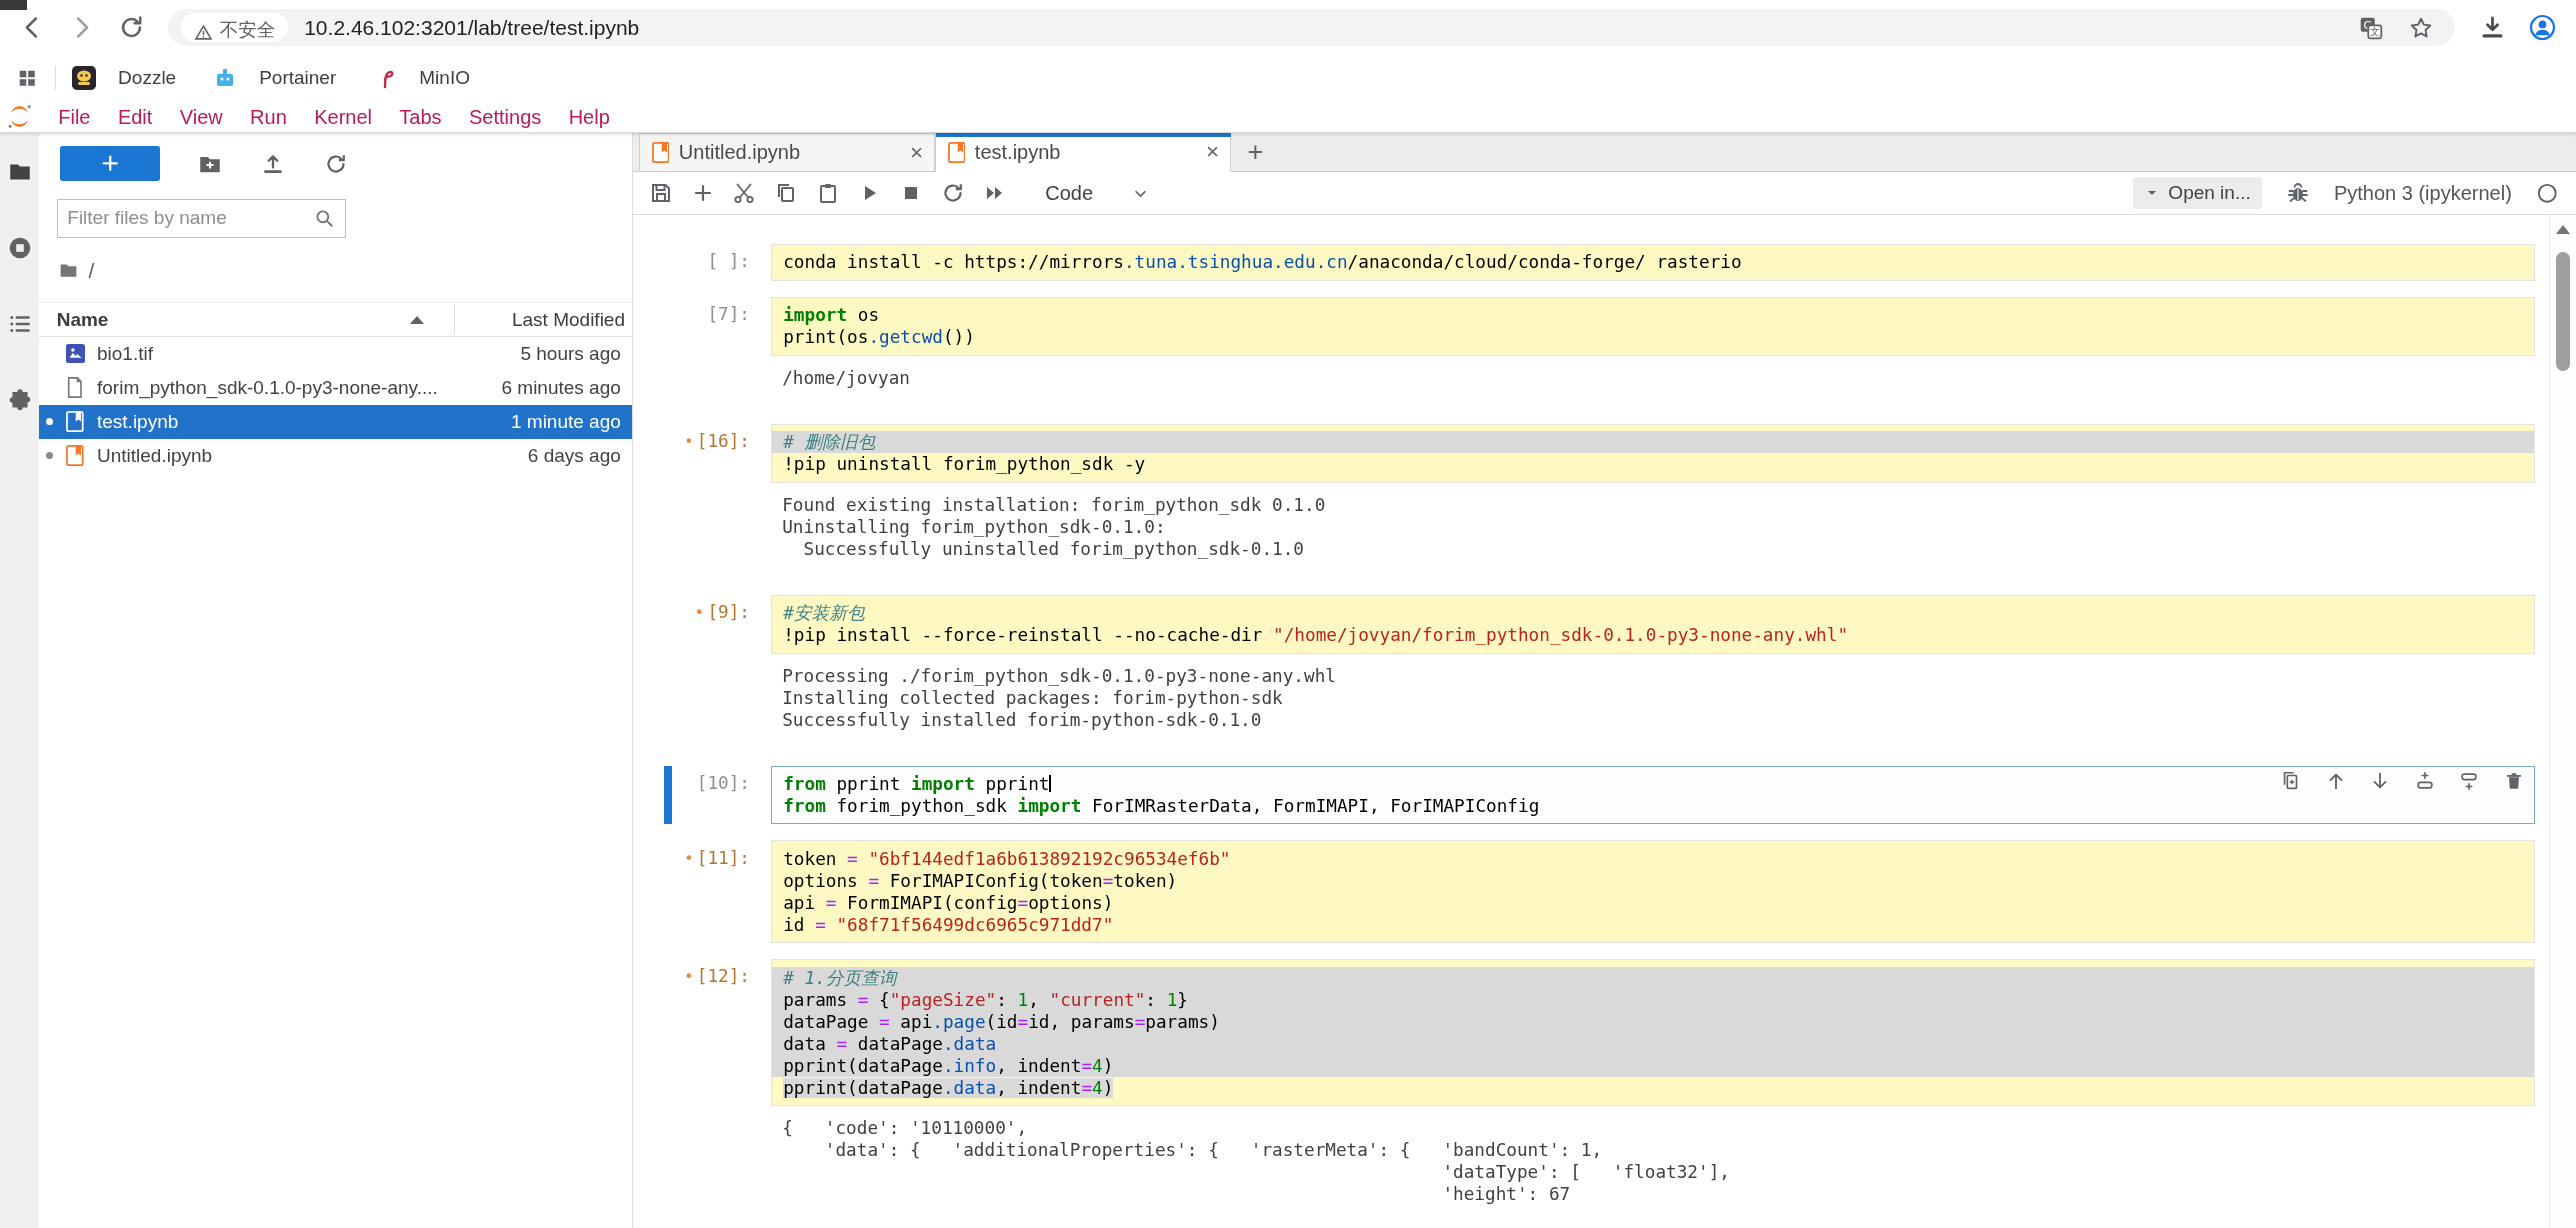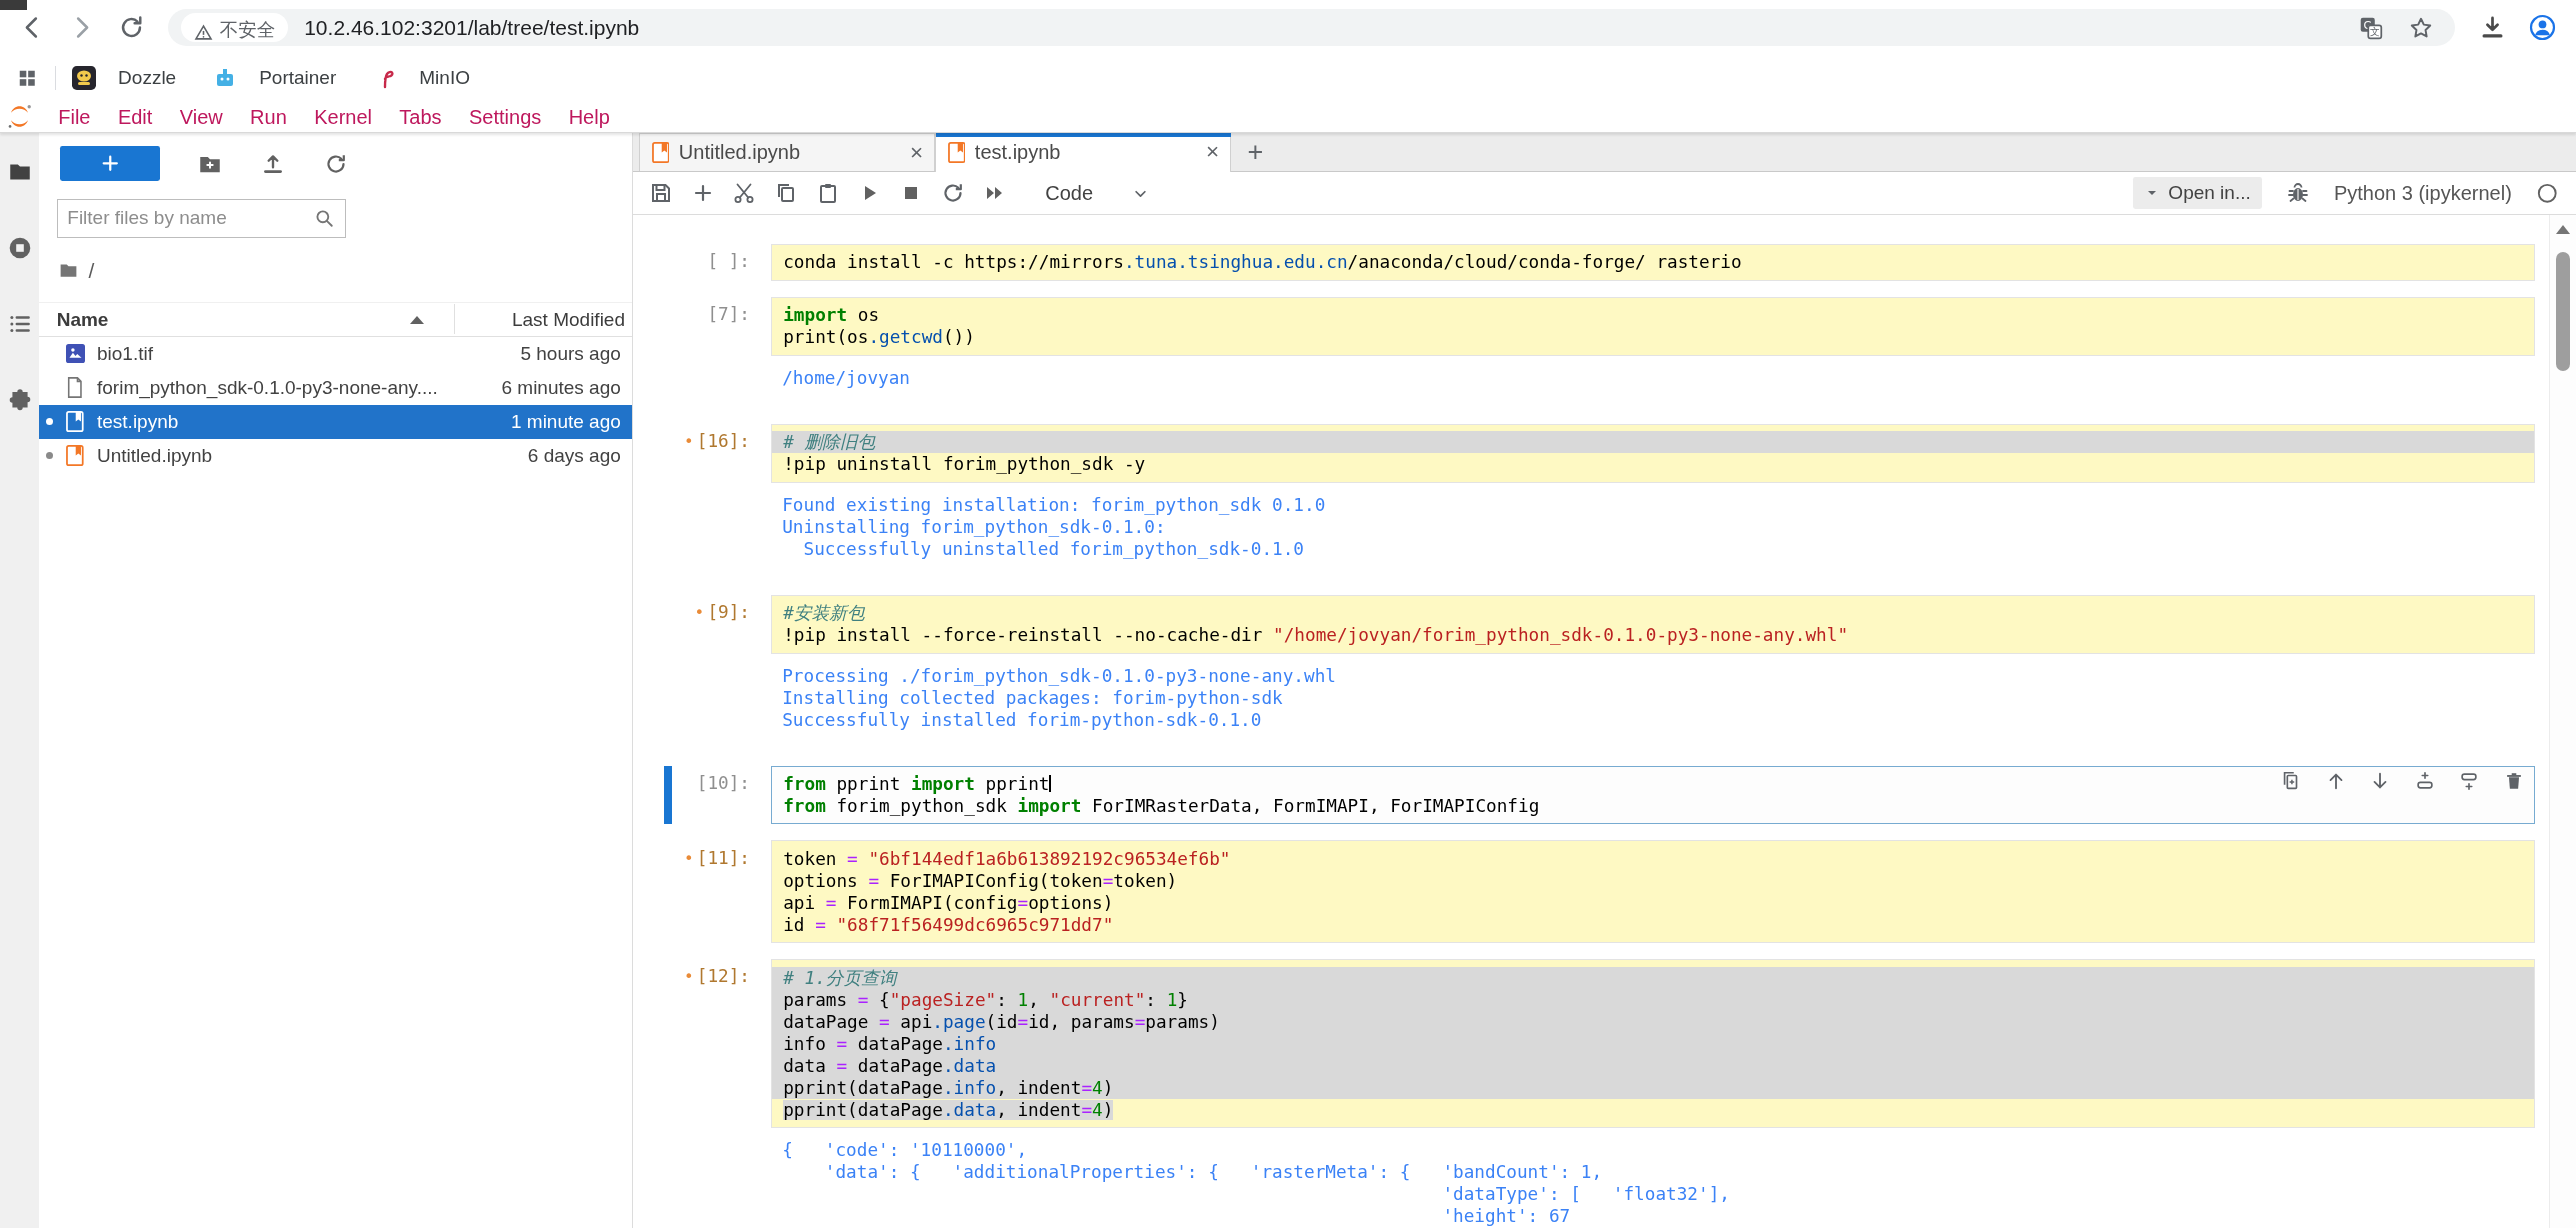--- a/index.html
+++ b/index.html
@@ -111,21 +111,21 @@
   .selend { background:#d9d9d9; }
   .tk-kw { color:#008000; font-weight:bold; }
   .tk-cm { color:#408080; font-style:italic; }
   .tk-str { color:#ba2121; }
   .tk-num { color:#008000; }
   .tk-prop { color:#0550ae; }
   .tk-op { color:#aa22ff; }
   .cursor { display:inline-block; width:1.6px; height:17.7px; background:#000; vertical-align:-2.4px; }
   .outputs { grid-column:2; margin:11.2px 0 19px; padding-left:11.2px; }
   .outline { font-family:"DejaVu Sans Mono",monospace; font-size:17.7px; line-height:22px;
-    white-space:pre; color:#3b82f6; }
+    white-space:pre; color:#404040; }
   .celltools { position:absolute; right:9.6px; top:4.8px; display:flex; gap:22.5px; }
   .celltools .ct-ic { width:22px; height:22px; cursor:pointer; }
 </style>
 </head>
 <body>
 
 <div class="chrome-top">
   <div class="corner-artifact"></div>
   <div class="nav-btn ic">
     <svg width="27" height="27" viewBox="0 0 24 24">
@@ -594,21 +594,20 @@
               <div class="line"><span>api </span><span class="tk-op">=</span><span> FormIMAPI(config</span><span class="tk-op">=</span><span>options)</span></div>
               <div class="line"><span>id </span><span class="tk-op">=</span><span> </span><span class="tk-str">"68f71f56499dc6965c971dd7"</span></div>
             </div>
           </div>
           <div class="cell">
             <div class="prompt stale"><span class="bullet">•</span>[12]:</div>
             <div class="cinput">
               <div class="line selfull"><span class="tk-cm"># 1.分页查询</span></div>
               <div class="line selfull"><span>params </span><span class="tk-op">=</span><span> {</span><span class="tk-str">"pageSize"</span><span>: </span><span class="tk-num">1</span><span>, </span><span class="tk-str">"current"</span><span>: </span><span class="tk-num">1</span><span>}</span></div>
               <div class="line selfull"><span>dataPage </span><span class="tk-op">=</span><span> api</span><span class="tk-prop">.page</span><span>(id</span><span class="tk-op">=</span><span>id, params</span><span class="tk-op">=</span><span>params)</span></div>
-              <div class="line selfull"><span>info </span><span class="tk-op">=</span><span> dataPage</span><span class="tk-prop">.info</span></div>
               <div class="line selfull"><span>data </span><span class="tk-op">=</span><span> dataPage</span><span class="tk-prop">.data</span></div>
               <div class="line selfull"><span>pprint(dataPage</span><span class="tk-prop">.info</span><span>, indent</span><span class="tk-op">=</span><span class="tk-num">4</span><span>)</span></div>
               <div class="line"><span class="selend"><span>pprint(dataPage</span><span class="tk-prop">.data</span><span>, indent</span><span class="tk-op">=</span><span class="tk-num">4</span><span>)</span></span></div>
             </div>
             <div class="outputs">
               <div class="outline">{   'code': '10110000',</div>
               <div class="outline">    'data': {   'additionalProperties': {   'rasterMeta': {   'bandCount': 1,</div>
               <div class="outline">                                                              'dataType': [   'float32'],</div>
               <div class="outline">                                                              'height': 67</div>
             </div>

